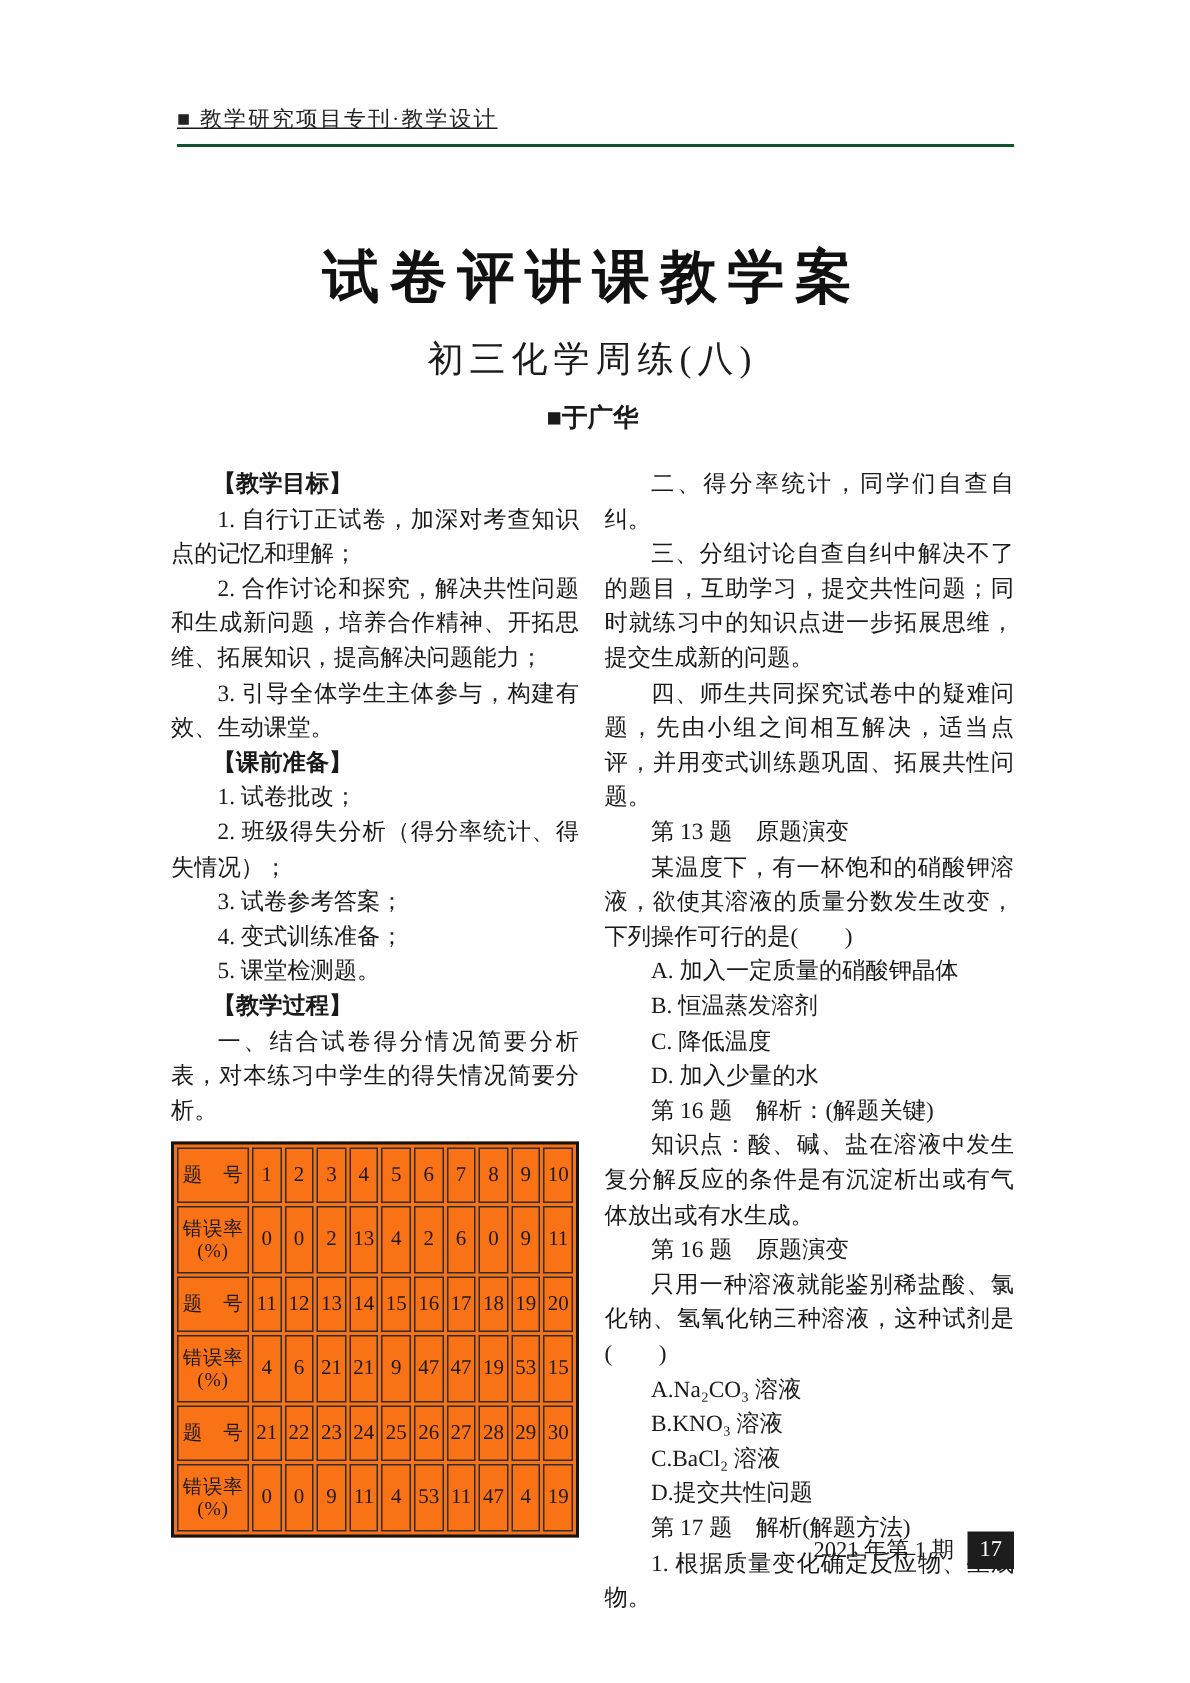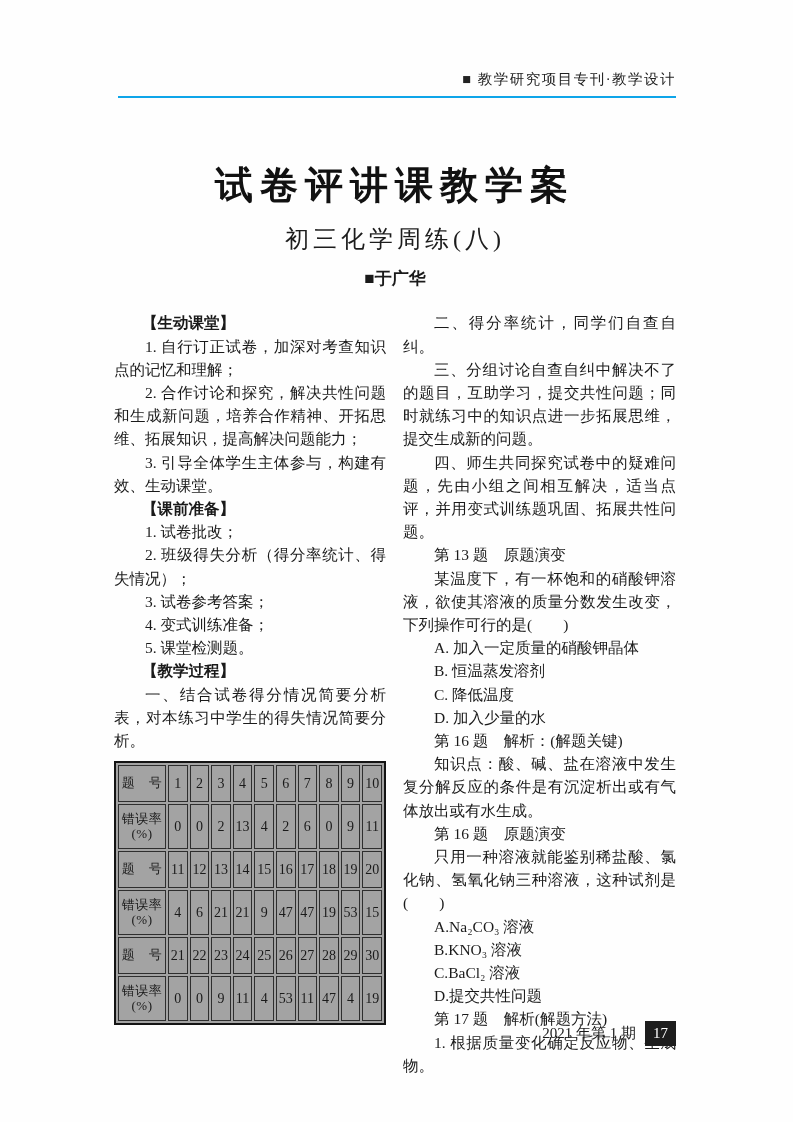--- a/index.html
+++ b/index.html
@@ -11,23 +11,24 @@
     color: #1a1a1a;
     font-family: "Liberation Serif", "DejaVu Serif", serif;
     overflow: hidden;
   }
   
   .page-header {
     position: absolute;
     top: 70px;
     left: 118px;
     width: 558px;
-    text-align: right;
-    border-bottom: 2px solid #0ea5e9;
+    text-align: left;
+    border-bottom: 2px solid #14532d;
     padding-bottom: 7px;
+    text-decoration: underline;
   }
   .header-text {
     font-size: 14.5px;
     letter-spacing: 1.5px;
     color: #222222;
   }
   
   .content {
     position: absolute;
     left: 114px;
@@ -82,21 +83,21 @@
     font-size: 15.5px;
   }
   
   .err-table {
     margin-top: 9px;
     width: 272px;
     border-collapse: separate;
     border-spacing: 2px;
     border: 2px solid #141414;
     table-layout: fixed;
-    background: #a3a3a3;
+    background: #f97316;
   }
   .err-table col.c-head { width: 48px; }
   .err-table td {
     border: 1px solid #2e2e2e;
     text-align: center;
     vertical-align: middle;
     padding: 0;
     font-size: 14px;
     line-height: 1.15;
   }
@@ -140,21 +141,21 @@
   </div>
 
   <div class="content">
     <h1 class="main-title">试卷评讲课教学案</h1>
     <h2 class="subtitle">初三化学周练(八)</h2>
     <div class="author">■于广华</div>
 
     <div class="columns">
 
       <div class="col col-left">
-        <p class="sec-heading">【生动课堂】</p>
+        <p class="sec-heading">【教学目标】</p>
         <p class="para">1. 自行订正试卷，加深对考查知识点的记忆和理解；</p>
         <p class="para">2. 合作讨论和探究，解决共性问题和生成新问题，培养合作精神、开拓思维、拓展知识，提高解决问题能力；</p>
         <p class="para">3. 引导全体学生主体参与，构建有效、生动课堂。</p>
         <p class="sec-heading">【课前准备】</p>
         <p class="para">1. 试卷批改；</p>
         <p class="para">2. 班级得失分析（得分率统计、得失情况）；</p>
         <p class="para">3. 试卷参考答案；</p>
         <p class="para">4. 变式训练准备；</p>
         <p class="para">5. 课堂检测题。</p>
         <p class="sec-heading">【教学过程】</p>

